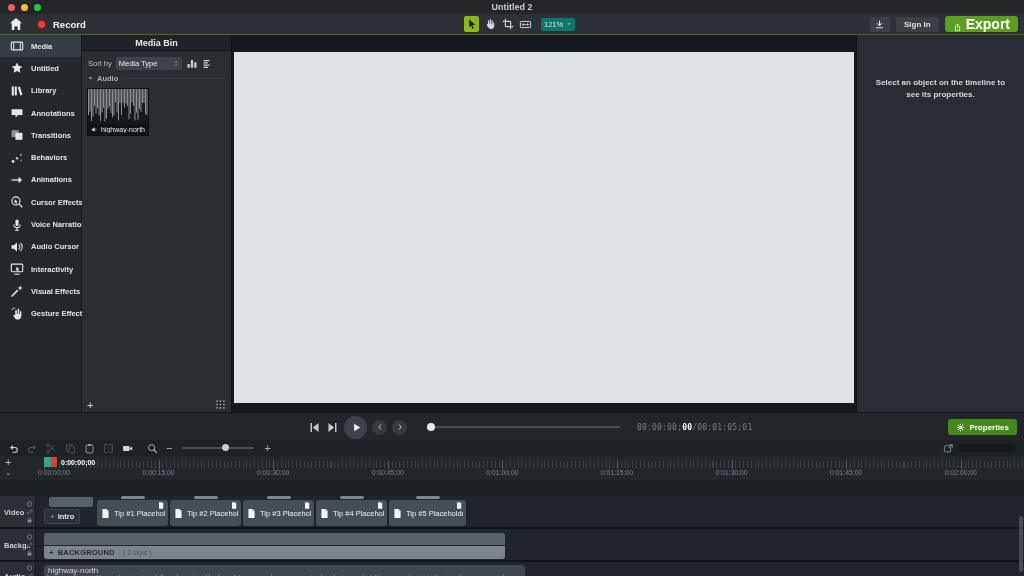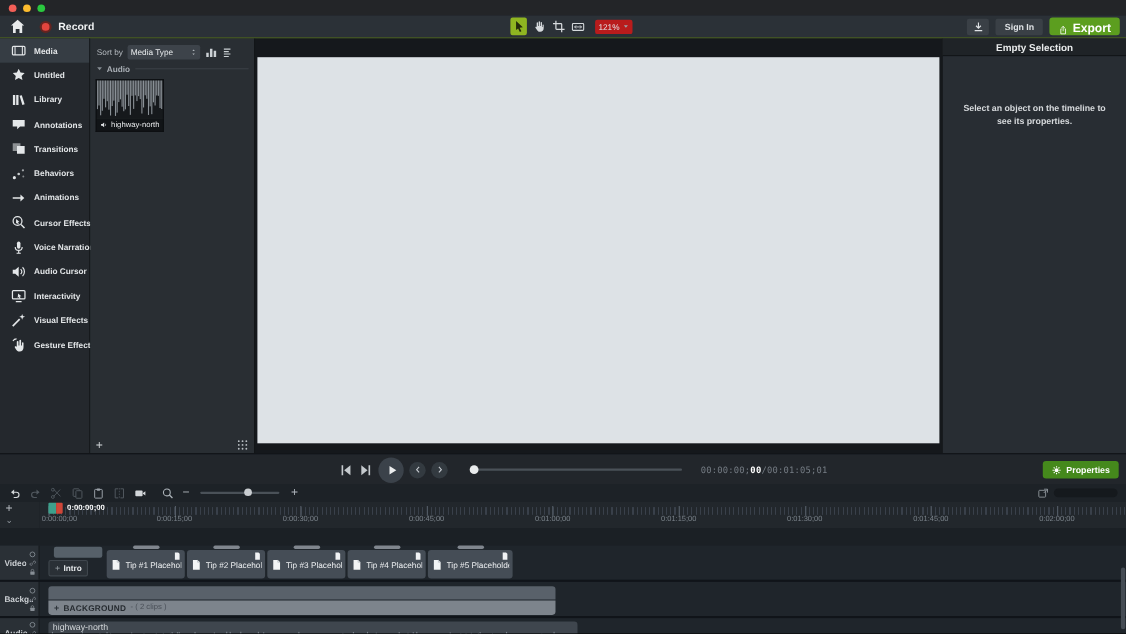--- a/index.html
+++ b/index.html
@@ -21,31 +21,31 @@
            border-bottom:1px solid #4f681c;}
   .tb-left{position:absolute;left:8px;top:0;height:20px;display:flex;align-items:center;gap:12px;}
   .home-btn{width:16px;height:16px;color:#e9ebec;}
   .record-group{display:flex;align-items:center;gap:6px;}
   .record-dot{width:11px;height:11px;border-radius:50%;background:#e2453e;border:2px solid #66231f;}
   .record-label{font-size:9.5px;font-weight:bold;color:#f0f2f3;}
   .tb-center{position:absolute;left:464px;top:2px;display:flex;align-items:center;gap:3px;}
   .tool-btn{width:15px;height:16px;display:flex;align-items:center;justify-content:center;
             color:#d6dadd;border-radius:2px;}
   .tool-btn.sel{background:#8fb521;color:#23290c;}
-  .zoom-select{margin-left:5px;width:34px;height:13px;background:#b91c1c;border-radius:2px;
+  .zoom-select{margin-left:5px;width:34px;height:13px;background:#0f766e;border-radius:2px;
                display:flex;align-items:center;justify-content:space-between;padding:0 3px;
                font-size:7.5px;color:#e3e6e8;}
   .zoom-select .car{color:#9aa1a7;}
   .tb-right{position:absolute;right:6px;top:2px;display:flex;align-items:center;gap:6px;}
   .sm-btn{height:15px;background:#3a4046;border-radius:2px;display:flex;align-items:center;
           justify-content:center;color:#dfe2e5;}
   .dl-btn{width:20px;}
   .signin-btn{padding:0 8px;font-size:8px;font-weight:bold;}
   .export-btn{height:16px;padding:0 8px;background:#5c9e1f;border-radius:3px;display:flex;
-              align-items:flex-end;gap:4px;color:#fff;font-size:11px;font-weight:bold;}
+              align-items:flex-end;gap:4px;color:#fff;font-size:14px;font-weight:bold;}
 
   
   .main{position:absolute;left:0;top:35px;width:100%;height:377px;display:flex;}
 
   .sidebar{width:82px;background:#24282d;border-right:1px solid #16181b;flex:none;}
   .side-item{height:22.3px;display:flex;align-items:center;padding-left:10px;}
   .side-item.sel{background:#363d44;}
   .side-item .icon{width:14px;height:14px;color:#e4e7e9;flex:none;}
   .side-item .lbl{margin-left:7px;font-size:7.5px;font-weight:bold;color:#e3e6e8;white-space:nowrap;}
 
@@ -170,20 +170,21 @@
 <body>
 
 <div class="app">
 
   <div class="titlebar">
     <div class="lights">
       <div class="light l-red"></div>
       <div class="light l-yellow"></div>
       <div class="light l-green"></div>
     </div>
+    <div class="win-title">Untitled 2</div>
   </div>
 
   <div class="toolbar">
     <div class="tb-left">
       <span class="home-btn">
           <svg viewBox="0 0 16 16" width="100%" height="100%">
             <path d="M8 2 14 7.2h-1.8V14H9.7v-3.6H6.3V14H3.8V7.2H2z" fill="currentColor"></path>
           </svg>
         </span>
       <span class="record-group">
@@ -366,20 +367,21 @@
             <svg viewBox="0 0 16 16" width="100%" height="100%">
               <path d="M6 9V4.2a.9.9 0 0 1 1.8 0V8h.9V3a.9.9 0 0 1 1.8 0v5h.9V5.4a.8.8 0 0 1 1.6 0V10c0 2.8-1.6 4.4-4 4.4-1.9 0-2.9-.8-3.9-2.5L4 10.2c-.5-.8.7-1.7 1.4-.9z" fill="currentColor"></path>
               <path d="M2 3.4C2.8 2 4.2 1.2 5.8 1.2" fill="none" stroke="currentColor" stroke-width="1.1"></path>
             </svg>
           </span>
           <span class="lbl">Gesture Effects</span>
         </div>
       </div>
 
     <div class="mediabin">
+      <div class="panel-header">Media Bin</div>
       <div class="sort-row">
         <span class="sort-lbl">Sort by</span>
         <span class="sort-select">
           <span>Media Type</span>
           <span style="width:6px;height:9px;display:inline-block;color:#aeb4ba">
               <svg viewBox="0 0 16 16" width="100%" height="100%">
                 <path d="M8 1.5 11 5H5zM8 14.5 5 11h6z" fill="currentColor"></path>
               </svg>
             </span>
         </span>
@@ -476,21 +478,20 @@
             </svg>
           </span>
       </div>
     </div>
 
     <div class="stage">
       <div class="canvas"></div>
     </div>
 
     <div class="propspanel">
-      <div class="panel-header">Empty Selection</div>
       <div class="props-msg">Select an object on the timeline to see its properties.</div>
     </div>
   </div>
 
   <div class="playbar">
     <div class="transport">
       <span class="step">
           <svg viewBox="0 0 16 16" width="100%" height="100%">
             <path d="M4 2.5v11" stroke="currentColor" stroke-width="1.8"></path>
             <path d="M13 2.5 6 8l7 5.5z" fill="currentColor"></path>

